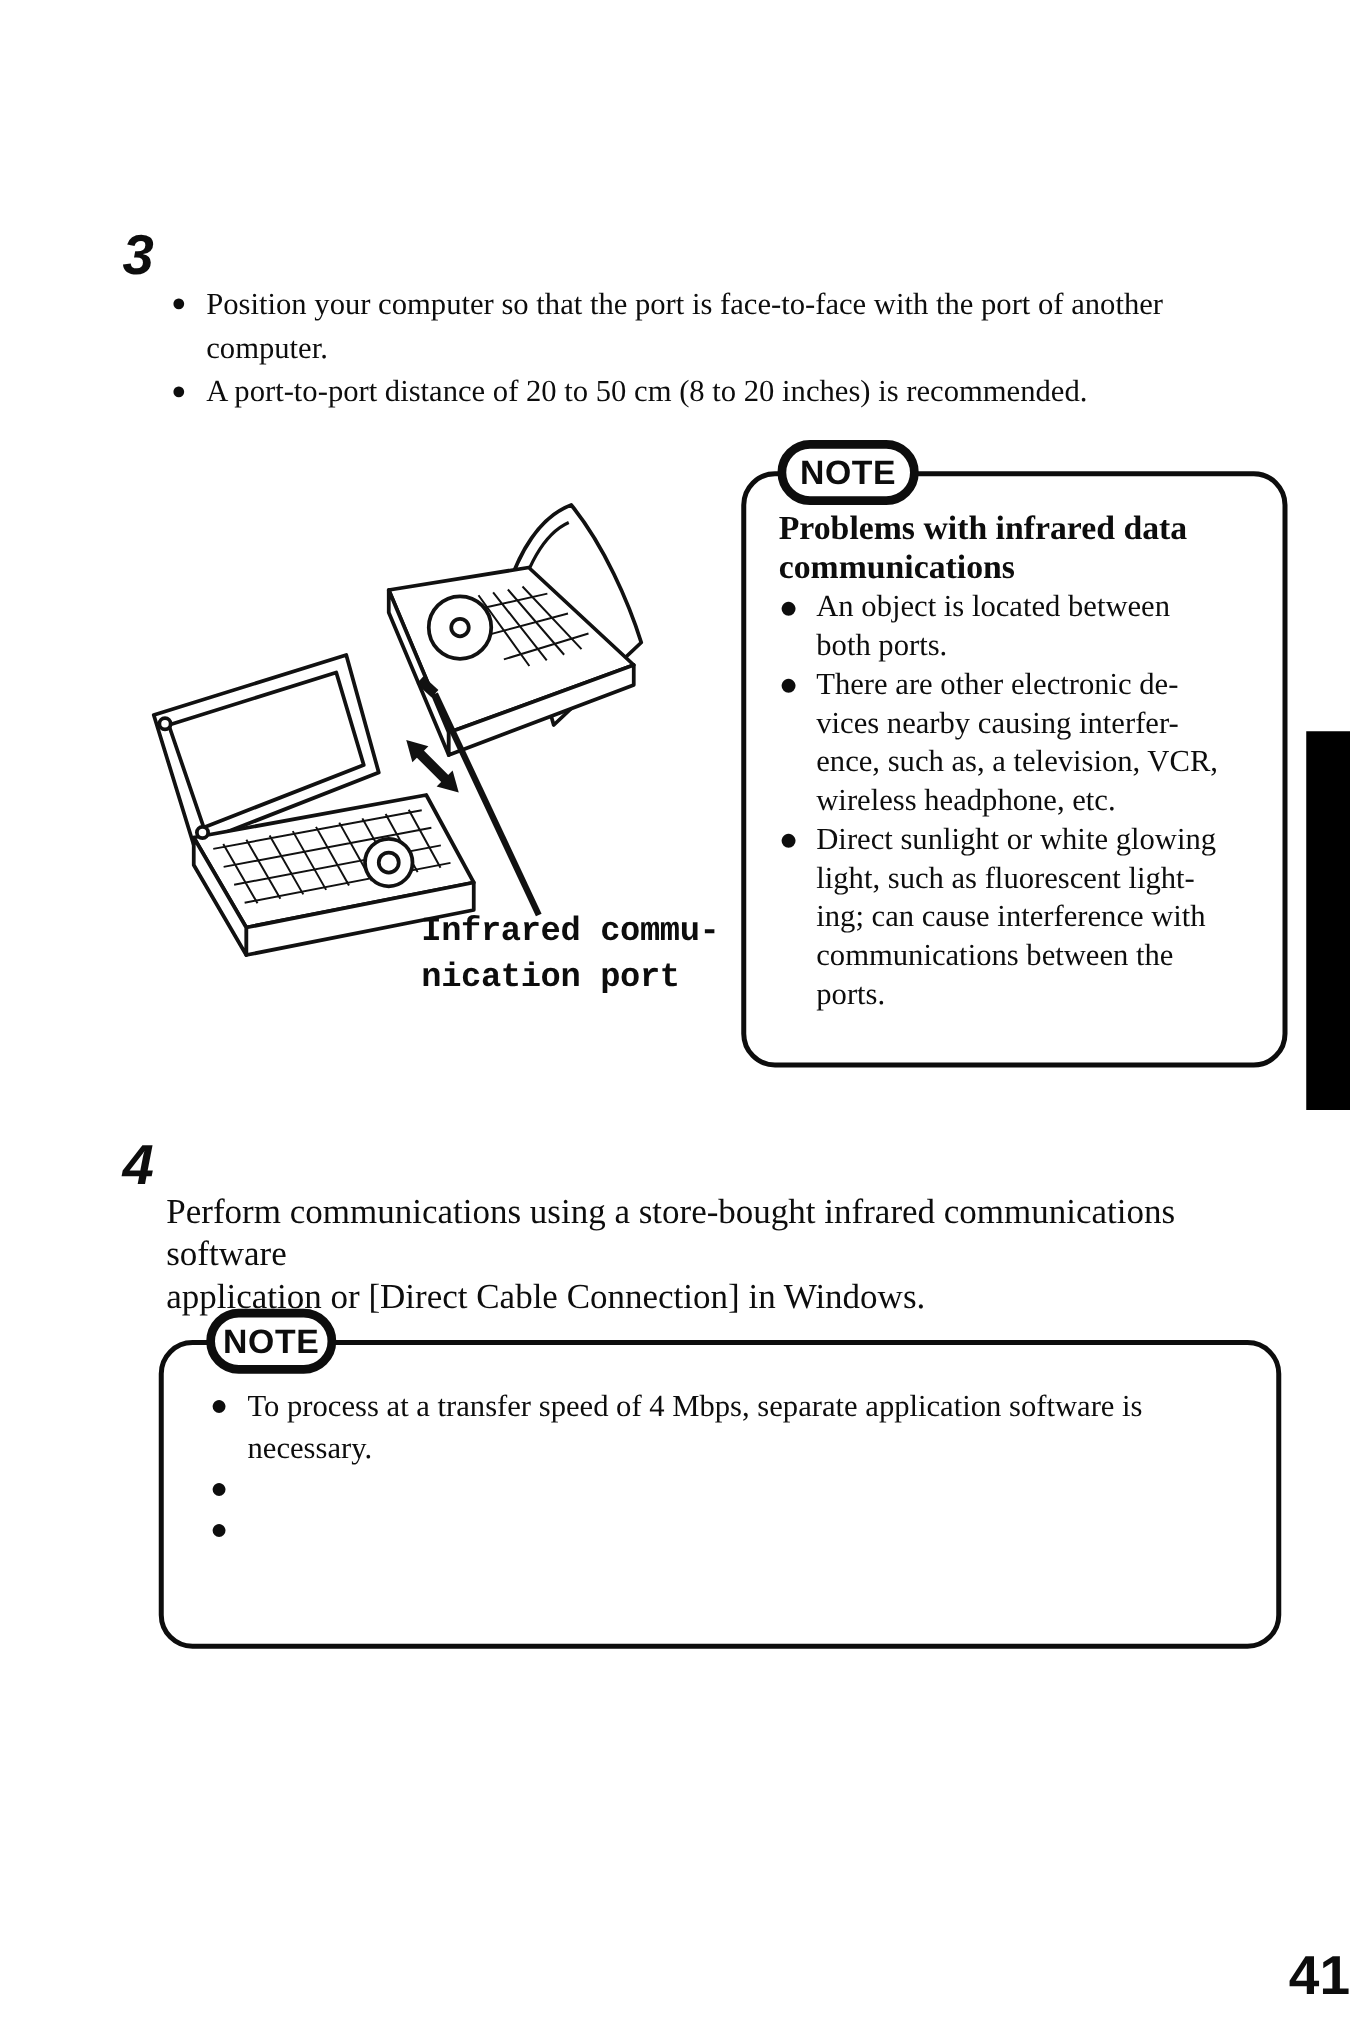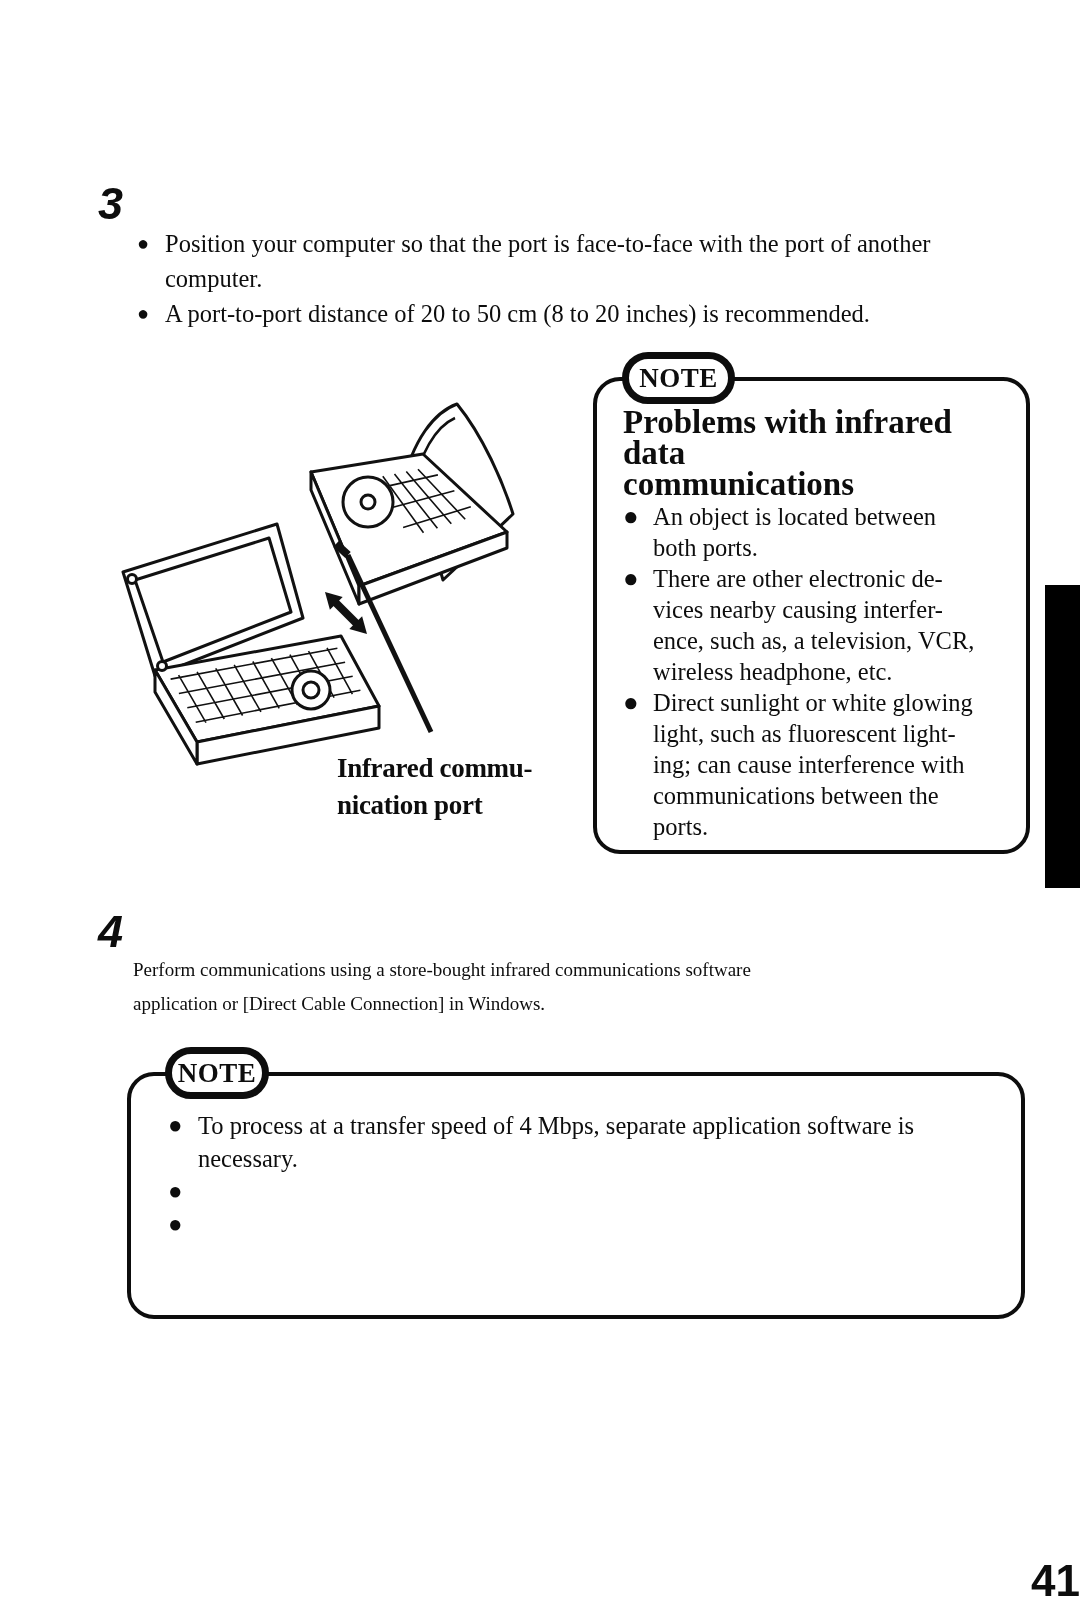--- a/index.html
+++ b/index.html
@@ -29,55 +29,55 @@
   
   .step3-bullets {
     position:absolute; left:137px; top:226px; width:903px;
     font-size:24.5px; line-height:35px;
   }
   .step3-bullets .b-dot { width:28px; font-size:20px; line-height:35px; }
 
   
   .illustration { position:absolute; left:105px; top:390px; width:460px; height:410px; }
   .port-label {
-    position:absolute; left:337px; top:750px;
-    font-family:Liberation Serif, serif; font-weight:bold;
+    position:absolute; left:337px; top:728px;
+    font-family:Liberation Mono, monospace; font-weight:bold;
     font-size:27px; line-height:37px; letter-spacing:-0.3px;
   }
 
   
   .notebox {
     position:absolute; background:#fff;
     border:4px solid #0d0d0d; border-radius:27px;
   }
   .note-pill {
     position:absolute; top:-29px; left:25px; width:113px; height:52px;
     box-sizing:border-box; border:7px solid #0d0d0d; border-radius:27px;
     background:#fff; display:flex; align-items:center; justify-content:center;
-    font-family:Liberation Serif, serif; font-weight:bold; font-size:27px;
+    font-family:Liberation Sans, sans-serif; font-weight:bold; font-size:27px;
     letter-spacing:0.5px;
   }
   .notebox1 { left:593px; top:377px; width:437px; height:477px; box-sizing:border-box; }
   .notebox1 .note-content { padding:26px 10px 0 26px; }
   .notebox1 .note-title {
-    font-weight:bold; font-size:33px; line-height:31px; margin-bottom:1px;
+    font-weight:bold; font-size:27px; line-height:31px; margin-bottom:1px;
   }
   .notebox1 .b-row { font-size:24.5px; line-height:31px; }
   .notebox1 .b-dot { width:30px; font-size:26px; line-height:31px; }
 
   .notebox2 { left:127px; top:1072px; width:898px; height:247px; box-sizing:border-box; }
   .notebox2 .note-pill { left:34px; width:104px; }
   .notebox2 .note-content { padding:33px 8px 0 37px; }
   .notebox2 .b-row { font-size:24.5px; line-height:33px; }
   .notebox2 .b-dot { width:30px; font-size:24px; line-height:33px; }
 
   
   .step4-body {
     position:absolute; left:133px; top:953px; width:890px;
-    font-size:19px; line-height:34px;
+    font-size:28px; line-height:34px;
   }
 
   
   .edge-tab {
     position:absolute; right:0; top:585px; width:35px; height:303px;
     background:#000;
   }
 
   
   .page-number {

